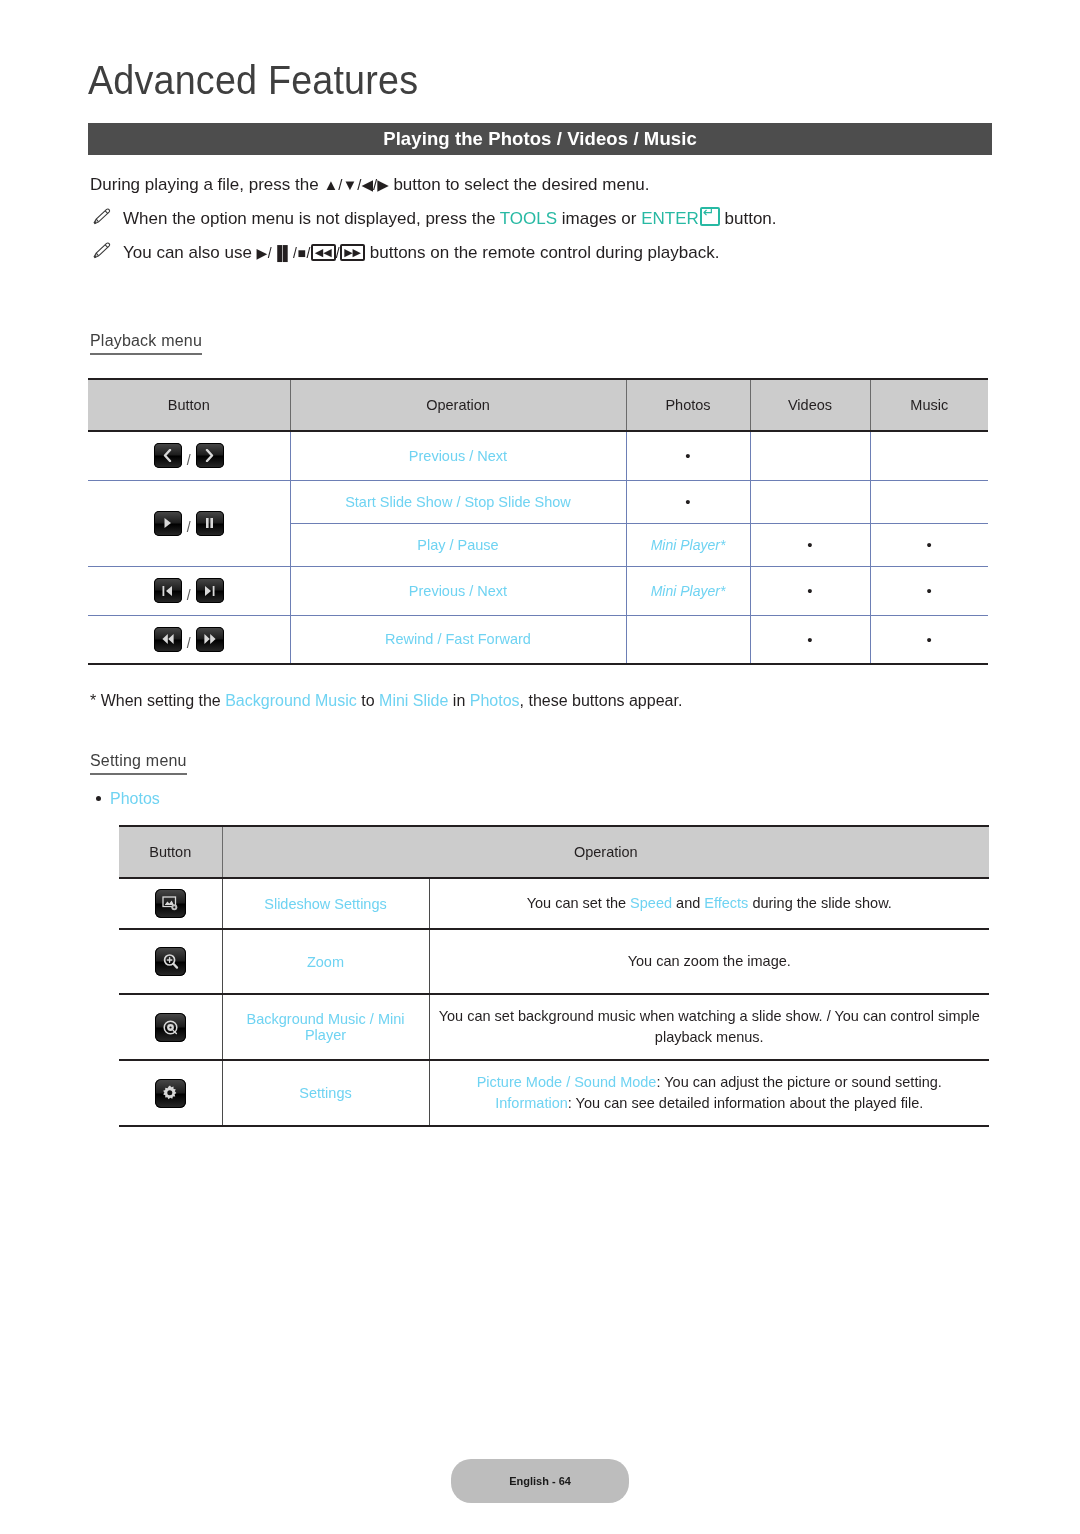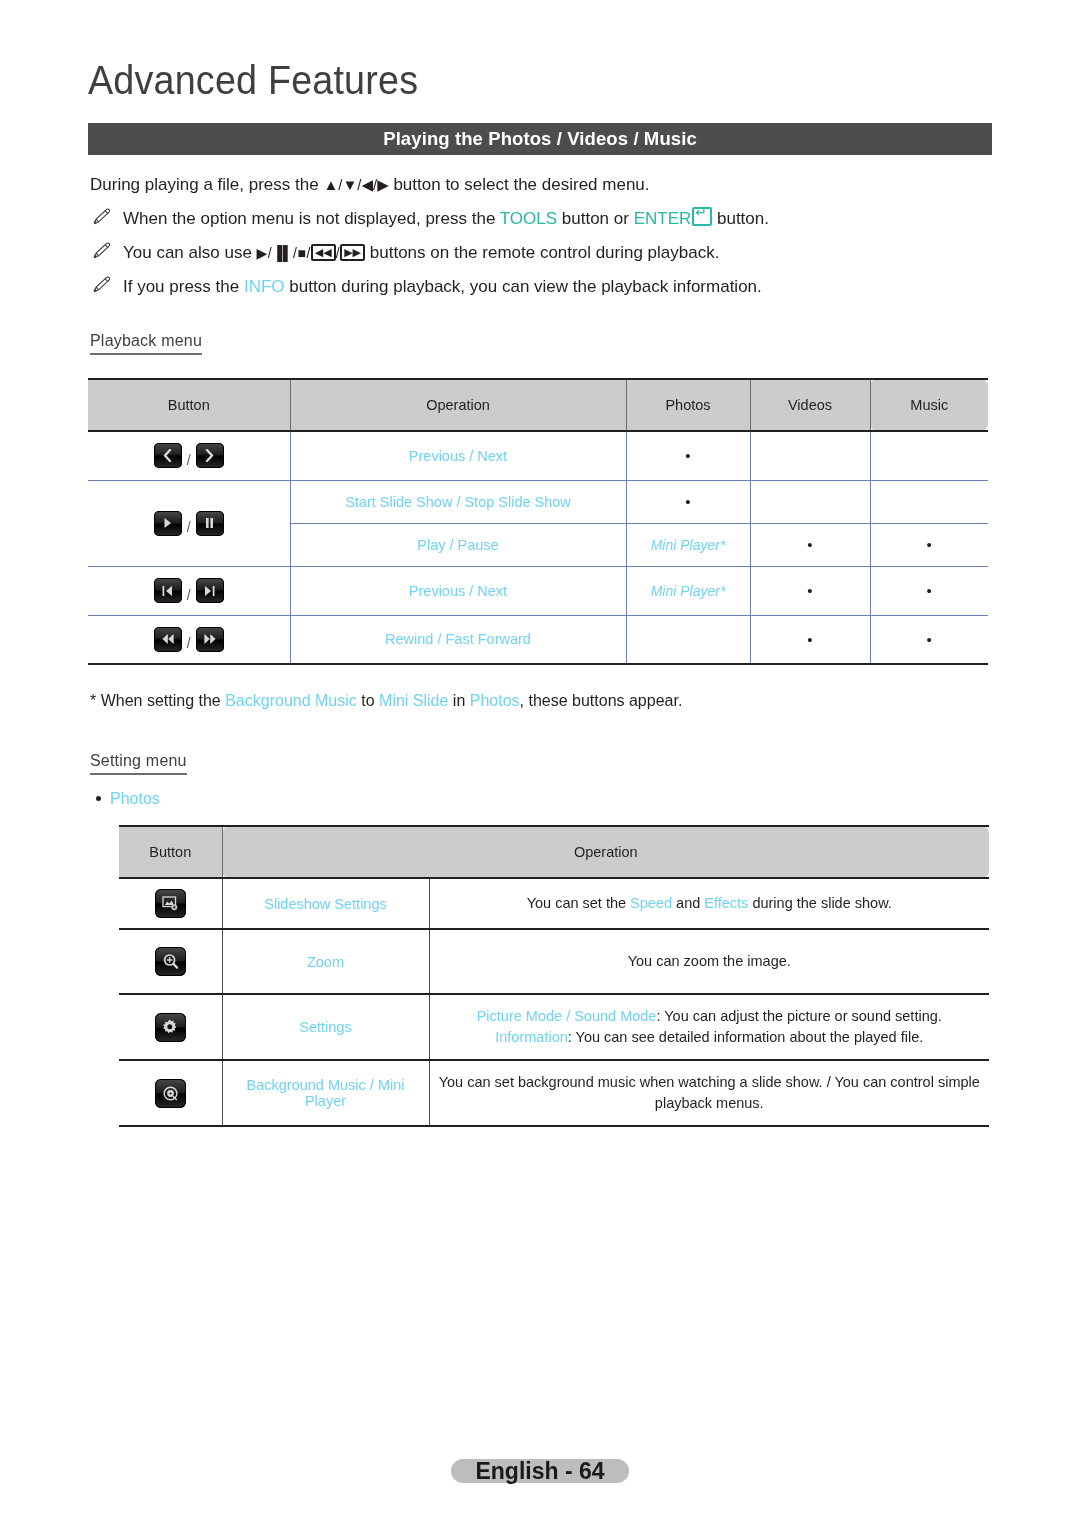--- a/index.html
+++ b/index.html
@@ -156,21 +156,21 @@
     font-weight: normal;
     font-size: 14.5px;
     height: 48px;
     border-left: 1px solid #6b6b6b;
     border-right: 1px solid #6b6b6b;
     border-top: 2px solid #231f20;
     border-bottom: 2px solid #231f20;
     text-align: center;
   }
   thead th:first-child { border-left: none; }
-  thead th:last-child { border-right: none; border-radius: 7px; }
+  thead th:last-child { border-right: none; }
 
   tbody td {
     border-bottom: 1px solid #6d7fb5;
     border-left: 1px solid #6d7fb5;
     border-right: 1px solid #6d7fb5;
     text-align: center;
     vertical-align: middle;
     color: #231f20;
     padding: 6px 4px;
   }
@@ -250,28 +250,28 @@
     vertical-align: 3px;
     margin-right: 9px;
   }
 
   
   .footer-pill {
     position: absolute;
     left: 451px;
     top: 1459px;
     width: 178px;
-    height: 24px;
+    height: 44px;
     background: #bdbdbd;
     border-radius: 20px;
     display: flex;
     align-items: center;
     justify-content: center;
     color: #1a1a1a;
-    font-size: 23px;
+    font-size: 11px;
     font-weight: bold;
   }
 </style>
 </head>
 <body>
 
 <div class="page">
 
   <div class="chapter-title">Advanced Features</div>
 
@@ -289,50 +289,37 @@
       <span class="pencil-icon">
         <svg width="24" height="24" viewBox="0 0 24 24">
             <g fill="none" stroke="#3a3a3a" stroke-width="1.1">
               <path d="M3.2 17.6 L5.2 14.2 L15.6 4.4 C16.4 3.7 17.4 3.8 18.1 4.6 C18.8 5.4 18.7 6.4 18 7.1 L7.6 16.9 L3.9 18.5 Z"></path>
               <path d="M5.2 14.2 L7.6 16.9"></path>
               <path d="M14.2 5.9 L16.9 8.6"></path>
               <path d="M3.9 18.5 L5.0 16.3"></path>
             </g>
           </svg>
       </span>
-      <span>When the option menu is not displayed, press the </span><span class="teal">TOOLS</span><span> button or </span><span class="teal">ENTER</span><span class="enterbox"></span><span> button.</span>
+      <span>When the option menu is not displayed, press the </span><span class="teal">TOOLS</span><span> images or </span><span class="teal">ENTER</span><span class="enterbox"></span><span> button.</span>
     </div>
 
     <div class="intro-line bullet">
       <span class="pencil-icon">
         <svg width="24" height="24" viewBox="0 0 24 24">
             <g fill="none" stroke="#3a3a3a" stroke-width="1.1">
               <path d="M3.2 17.6 L5.2 14.2 L15.6 4.4 C16.4 3.7 17.4 3.8 18.1 4.6 C18.8 5.4 18.7 6.4 18 7.1 L7.6 16.9 L3.9 18.5 Z"></path>
               <path d="M5.2 14.2 L7.6 16.9"></path>
               <path d="M14.2 5.9 L16.9 8.6"></path>
               <path d="M3.9 18.5 L5.0 16.3"></path>
             </g>
           </svg>
       </span>
       <span>You can also use </span><span class="remote-keys">▶/▐▌/■/</span><span class="keybox">◀◀</span><span class="remote-keys">/</span><span class="keybox">▶▶</span><span> buttons on the remote control during playback.</span>
     </div>
 
-    <div class="intro-line bullet">
-      <span class="pencil-icon">
-        <svg width="24" height="24" viewBox="0 0 24 24">
-            <g fill="none" stroke="#3a3a3a" stroke-width="1.1">
-              <path d="M3.2 17.6 L5.2 14.2 L15.6 4.4 C16.4 3.7 17.4 3.8 18.1 4.6 C18.8 5.4 18.7 6.4 18 7.1 L7.6 16.9 L3.9 18.5 Z"></path>
-              <path d="M5.2 14.2 L7.6 16.9"></path>
-              <path d="M14.2 5.9 L16.9 8.6"></path>
-              <path d="M3.9 18.5 L5.0 16.3"></path>
-            </g>
-          </svg>
-      </span>
-      <span>If you press the </span><span class="cyan">INFO</span><span> button during playback, you can view the playback information.</span>
-    </div>
   </div>
 
   <div class="subhead" id="playback-heading">Playback menu</div>
 
   <table class="tbl-playback">
     <colgroup>
       <col style="width:202px">
       <col style="width:336px">
       <col style="width:124px">
       <col style="width:120px">
@@ -503,49 +490,49 @@
           </span>
         </td>
         <td class="op-cell">Zoom</td>
         <td class="desc">You can zoom the image.</td>
       </tr>
 
 
       <tr style="height:66px">
         <td>
           <span class="chip chip-lg">
+            <svg width="17" height="17" viewBox="0 0 17 17">
+              <circle cx="8.5" cy="8.5" r="6.3" fill="none" stroke="#d8d8d8" stroke-width="1.5"></circle>
+              <circle cx="8.5" cy="8.5" r="3.4" fill="#d8d8d8"></circle>
+              <circle cx="8.5" cy="8.5" r="1.1" fill="#121212"></circle>
+              <path d="M11.2 11.4 L14.4 14.6" stroke="#d8d8d8" stroke-width="1.4" stroke-linecap="round"></path>
+            </svg>
+          </span>
+        </td>
+        <td class="op-cell">Background Music / Mini Player</td>
+        <td class="desc">You can set background music when watching a slide show. / You can control simple playback menus.</td>
+      </tr>
+
+      <tr style="height:66px">
+        <td>
+          <span class="chip chip-lg">
             <svg width="18" height="18" viewBox="0 0 18 18">
               <g fill="#d8d8d8">
                 <path d="M9 1.4 L10.3 3.3 L12.5 2.6 L12.6 4.9 L14.8 5.3 L13.8 7.3 L15.4 8.9 L13.6 10.2 L14.2 12.4 L11.9 12.6 L11.3 14.8 L9.3 13.8 L7.5 15.2 L6.4 13.3 L4.2 13.6 L4.3 11.3 L2.2 10.5 L3.4 8.6 L2.1 6.8 L4.2 6.0 L4.3 3.7 L6.5 4.2 L7.8 2.3 Z"></path>
               </g>
               <circle cx="8.8" cy="8.7" r="2.5" fill="#131313"></circle>
             </svg>
           </span>
         </td>
         <td class="op-cell">Settings</td>
         <td class="desc">
           <div><span class="cyan">Picture Mode / Sound Mode</span><span>: You can adjust the picture or sound setting.</span></div>
           <div><span class="cyan">Information</span><span>: You can see detailed information about the played file.</span></div>
         </td>
       </tr>
-
-      <tr style="height:66px">
-        <td>
-          <span class="chip chip-lg">
-            <svg width="17" height="17" viewBox="0 0 17 17">
-              <circle cx="8.5" cy="8.5" r="6.3" fill="none" stroke="#d8d8d8" stroke-width="1.5"></circle>
-              <circle cx="8.5" cy="8.5" r="3.4" fill="#d8d8d8"></circle>
-              <circle cx="8.5" cy="8.5" r="1.1" fill="#121212"></circle>
-              <path d="M11.2 11.4 L14.4 14.6" stroke="#d8d8d8" stroke-width="1.4" stroke-linecap="round"></path>
-            </svg>
-          </span>
-        </td>
-        <td class="op-cell">Background Music / Mini Player</td>
-        <td class="desc">You can set background music when watching a slide show. / You can control simple playback menus.</td>
-      </tr>
     </tbody>
   </table>
 
   <div class="footer-pill">
     <span>English - 64</span>
   </div>
 
 </div>
 
 </body></html>

